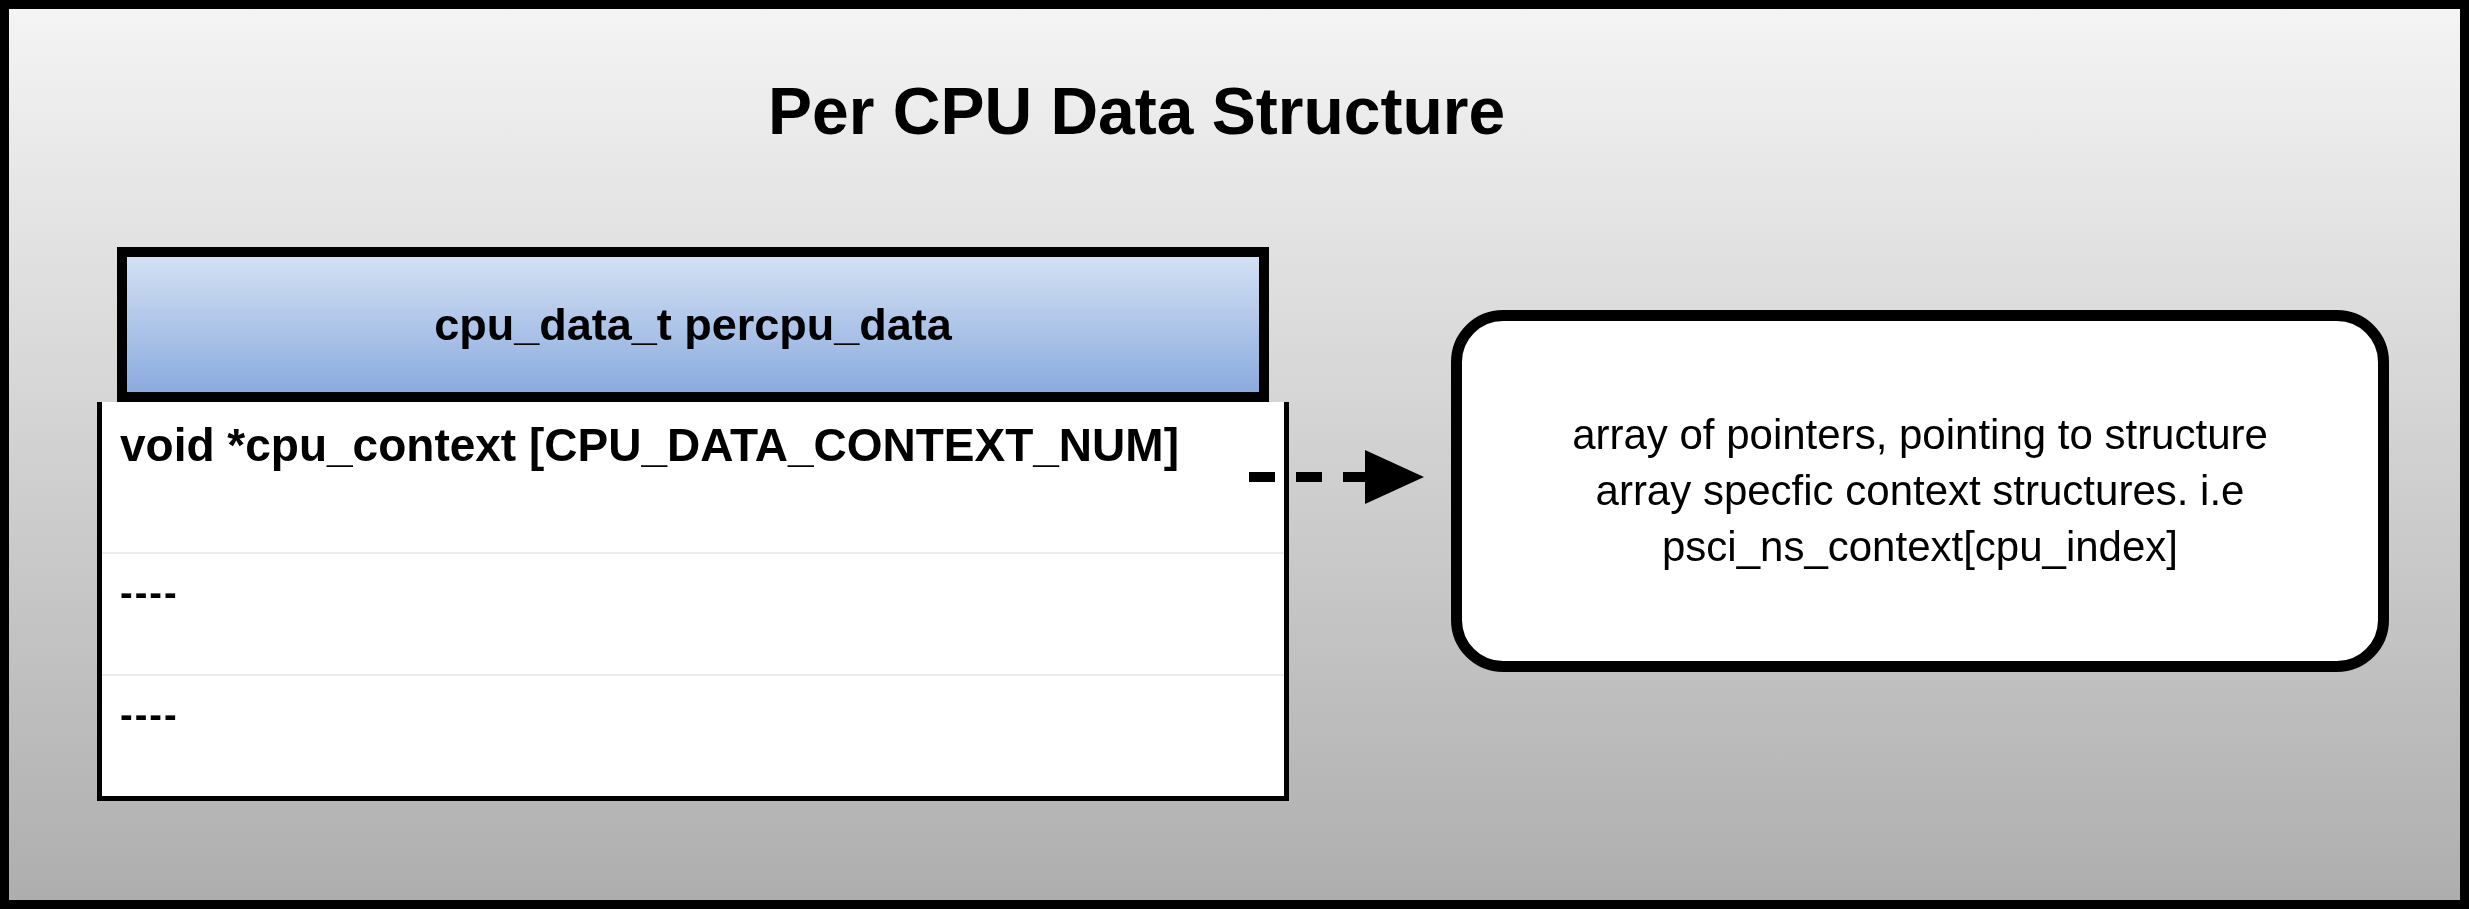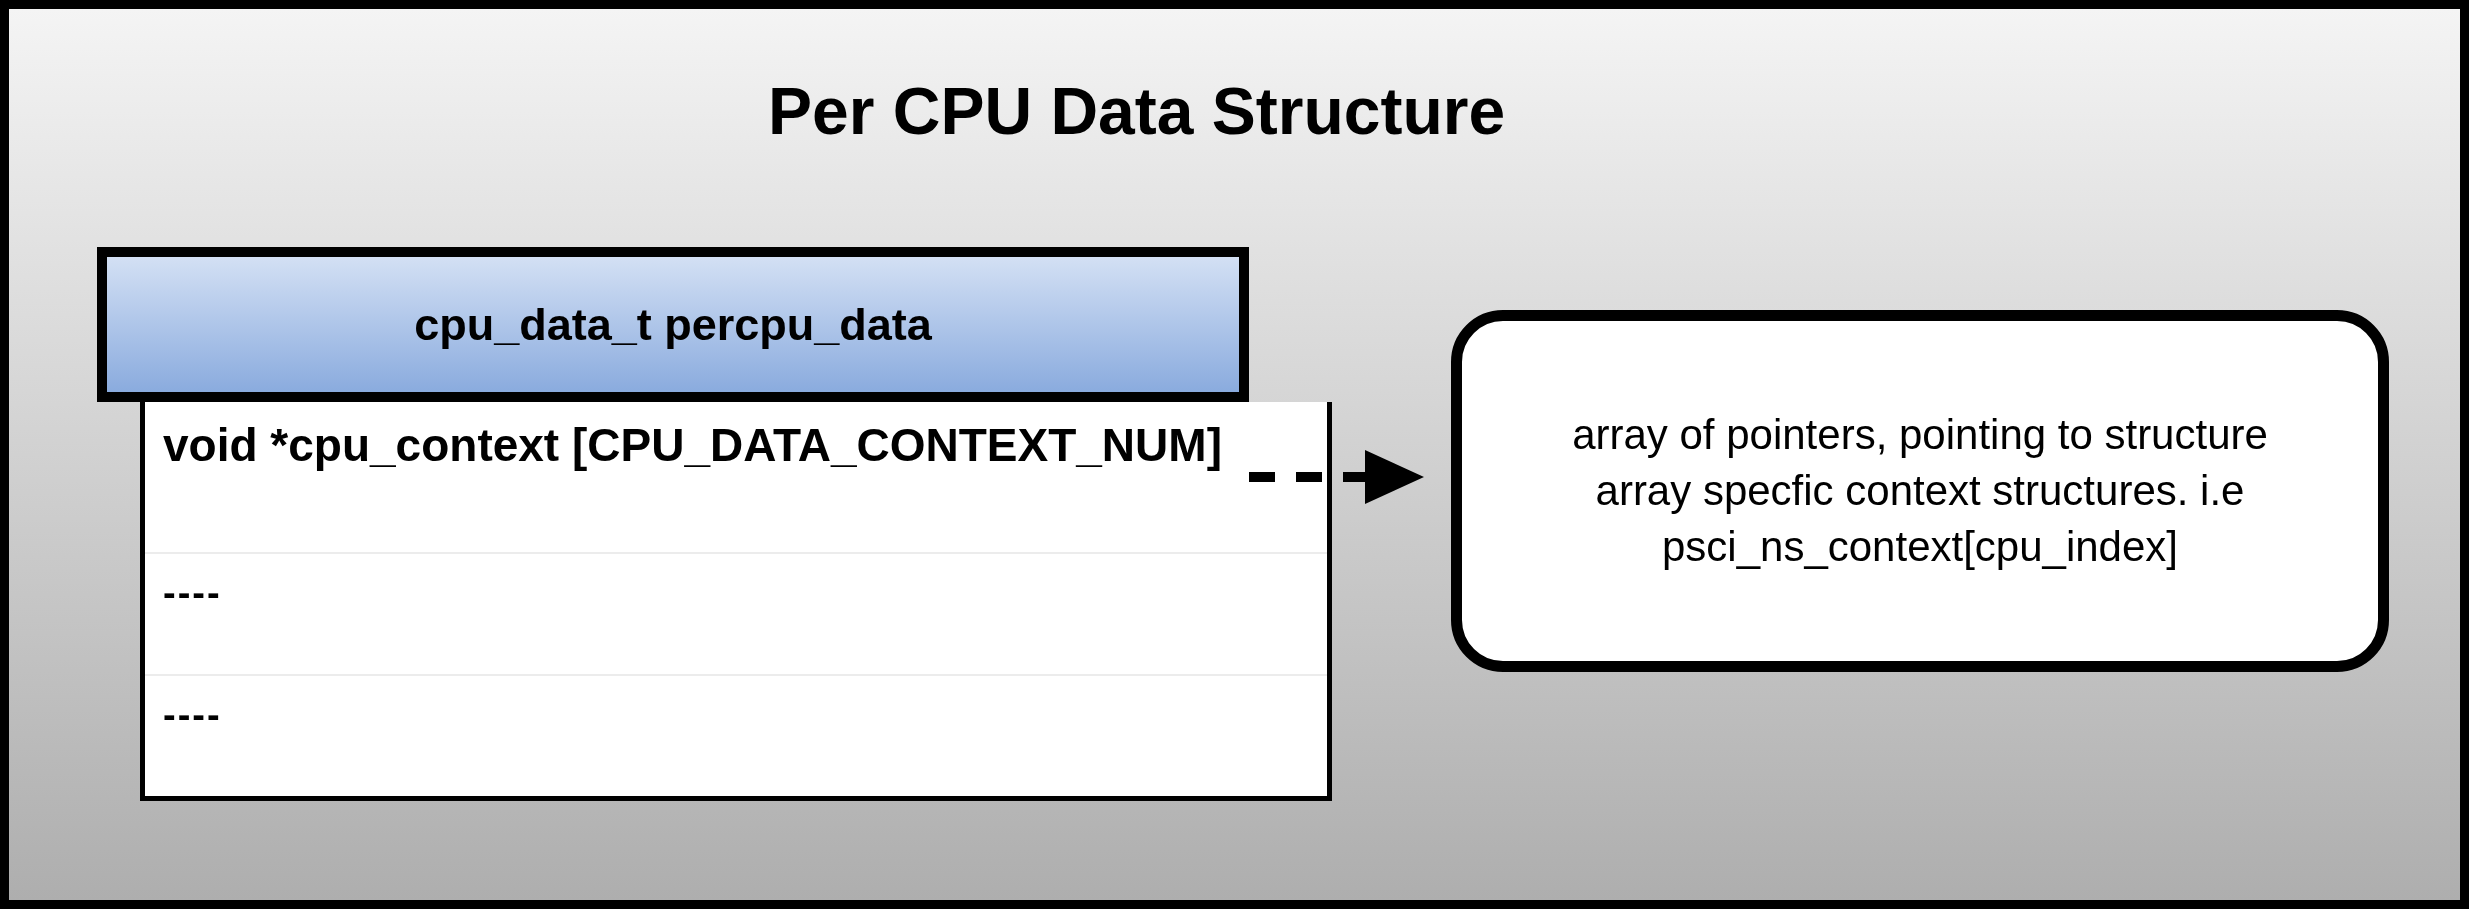--- a/index.html
+++ b/index.html
@@ -43,28 +43,28 @@
     background: linear-gradient(to bottom, var(--header-gradient-top, #d3e0f4) 0%, var(--header-gradient-bottom, #8aabde) 100%);
     display: flex;
     flex-direction: column;
     align-items: center;
     justify-content: center;
     text-align: center;
     font-size: 45px;
     font-weight: bold;
     line-height: 60px;
     color: #000;
+    margin-left: 20px;
   }
   .struct-body {
     box-sizing: border-box;
     width: 1192px;
     border: 5px solid var(--box-border, #000);
     border-top: none;
     background: #ffffff;
-    margin-left: 43px;
   }
   .row {
     box-sizing: border-box;
     padding-left: 18px;
     color: #000;
     overflow: hidden;
   }
   .row-main {
     height: 150px;
     padding-top: 16px;

